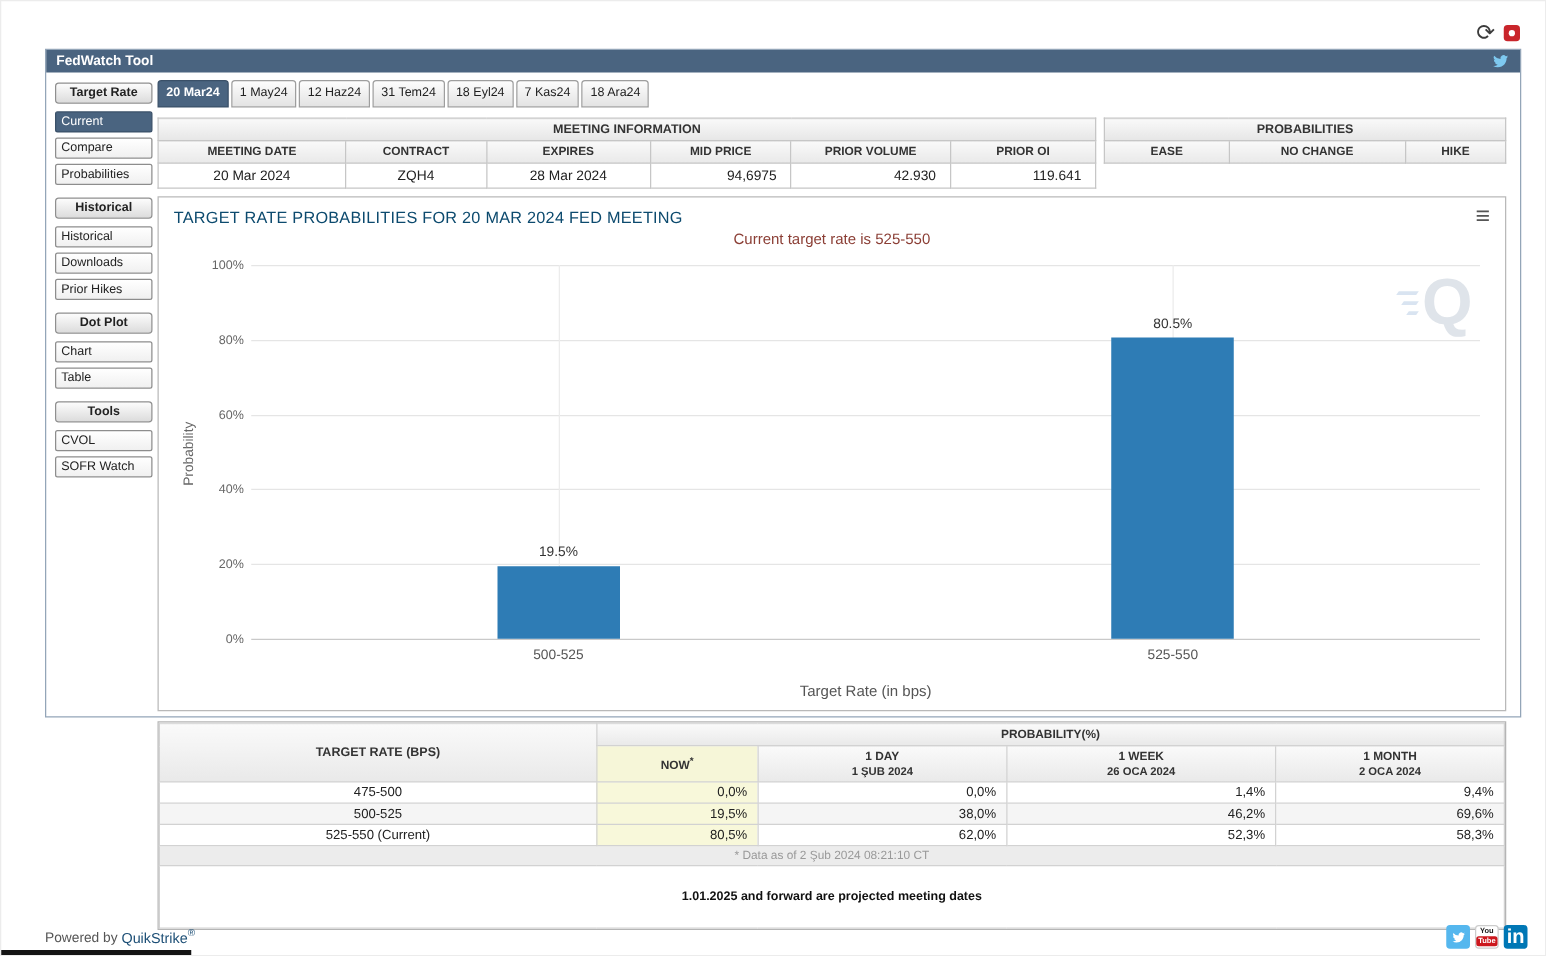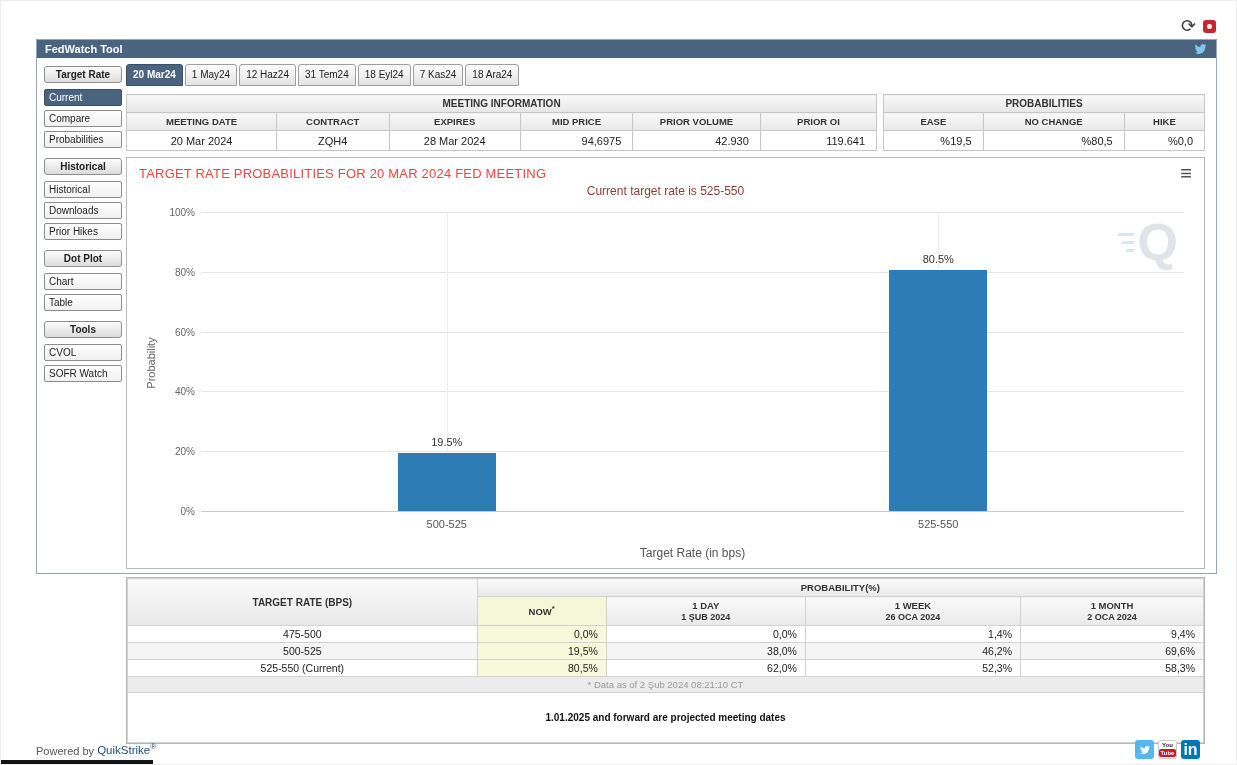--- a/index.html
+++ b/index.html
@@ -54,21 +54,21 @@
   table.info { border-collapse: collapse; width: 100%; }
   .info th, .info td { border: 1px solid #c6c6c6; }
   .info th.grp { background: linear-gradient(#f9f9f9, #e6e6e6); font-size: 10px; font-weight: bold; color: #333; padding: 3px 0; }
   .info th.col { background: linear-gradient(#f9f9f9, #e9e9e9); font-size: 9.5px; font-weight: bold; color: #333; padding: 3px 2px; }
   .info td { font-size: 11px; color: #222; padding: 3px 6px; background: #fff; text-align: center; height: 20px; }
   .info td.num { text-align: right; padding-right: 11px; }
 
   
   .chart-panel { border: 1px solid #b9b9b9; background: #fff; padding-bottom: 8px; }
   .chart-head { display: flex; justify-content: space-between; align-items: flex-start; padding: 8px 12px 0 12px; }
-  .chart-title { font-size: 13px; color: #ef4444; letter-spacing: 0.2px; }
+  .chart-title { font-size: 13px; color: #0c4a6e; letter-spacing: 0.2px; }
   .chart-menu { color: #555; font-size: 20px; line-height: 14px; }
   .chart-sub { text-align: center; font-size: 12px; color: #8b3e35; margin-top: 3px; }
   .chart-area { position: relative; height: 352px; margin: 10px 10px 0 10px; }
   .ylabel { position: absolute; left: 14px; top: 44%; transform: translate(-50%, -50%) rotate(-90deg); font-size: 11px; color: #666; white-space: nowrap; }
   .plot { position: absolute; left: 64px; right: 10px; top: 4px; bottom: 48px; border-bottom: 1px solid #c9c9c9; }
   .gl { position: absolute; left: 0; right: 0; height: 1px; background: #e5e5e5; }
   .gl .yt { position: absolute; left: -48px; top: -5px; width: 42px; text-align: right; font-size: 10px; color: #666; }
   .gl100 { background: transparent; }
   .vgl { position: absolute; top: 0; bottom: 0; width: 1px; background: #ececec; }
   .bar { position: absolute; bottom: 0; width: 98px; transform: translateX(-50%); background: #2e7cb5; z-index: 1; }
@@ -92,21 +92,21 @@
   .ptable .col-date { display: block; font-size: 9px; margin-top: 1px; }
   .ptable td { font-size: 10.5px; padding: 2px 8px; height: 17px; background: #fff; }
   .ptable td.rate { text-align: center; }
   .ptable td.val { text-align: right; }
   .ptable tr.alt td { background: #f5f5f5; }
   .ptable td.now { background: #f8f8da !important; }
   .ptable td.footnote { background: #ececec; color: #999; font-size: 9.5px; text-align: center; padding: 2px; height: 14px; }
   .ptable td.note { background: #fff; font-weight: bold; font-size: 10px; text-align: center; padding: 19px; color: #111; }
 
   
-  .footer { position: absolute; left: 35px; right: 36px; top: 739px; display: flex; justify-content: space-between; align-items: center; }
+  .footer { position: absolute; left: 35px; right: 14px; top: 739px; display: flex; justify-content: space-between; align-items: center; }
   .powered { font-size: 11px; color: #555; }
   .brand { color: #1d4f76; font-size: 11.5px; }
   .brand sup { font-size: 8px; }
   .socials { display: flex; gap: 4px; align-items: center; }
   .soc { width: 19px; height: 19px; border-radius: 3px; display: flex; align-items: center; justify-content: center; }
   .soc.twitter { background: #55b7ee; }
   .soc.twitter svg { width: 12px; height: 10px; }
   .soc.youtube { background: #fff; border: 1px solid #ccc; flex-direction: column; }
   .yt-top { font-size: 6px; font-weight: bold; color: #222; line-height: 7px; }
   .yt-bottom { font-size: 6px; font-weight: bold; color: #fff; background: #cc181e; border-radius: 2px; padding: 0 2px; line-height: 8px; }
@@ -209,25 +209,20 @@
                   <col style="width:25%">
                 </colgroup>
               <tbody>
                   <tr>
                     <th class="grp" colspan="3" data-interactable="false">PROBABILITIES</th>
                   </tr>
               <tr>
                 <th class="col" data-interactable="false">EASE</th>
                 <th class="col" data-interactable="false">NO CHANGE</th>
                 <th class="col" data-interactable="false">HIKE</th>
-              </tr>
-              <tr>
-                <td class="num" data-interactable="false">%19,5</td>
-                <td class="num" data-interactable="false">%80,5</td>
-                <td class="num" data-interactable="false">%0,0</td>
               </tr>
             </tbody>
               </table>
           </div>
         </div>
 
         <div class="chart-panel" data-interactable="false">
           <div class="chart-head">
             <span class="chart-title" data-interactable="false">TARGET RATE PROBABILITIES FOR 20 MAR 2024 FED MEETING</span>
             <span class="chart-menu" data-interactable="true">≡</span>

